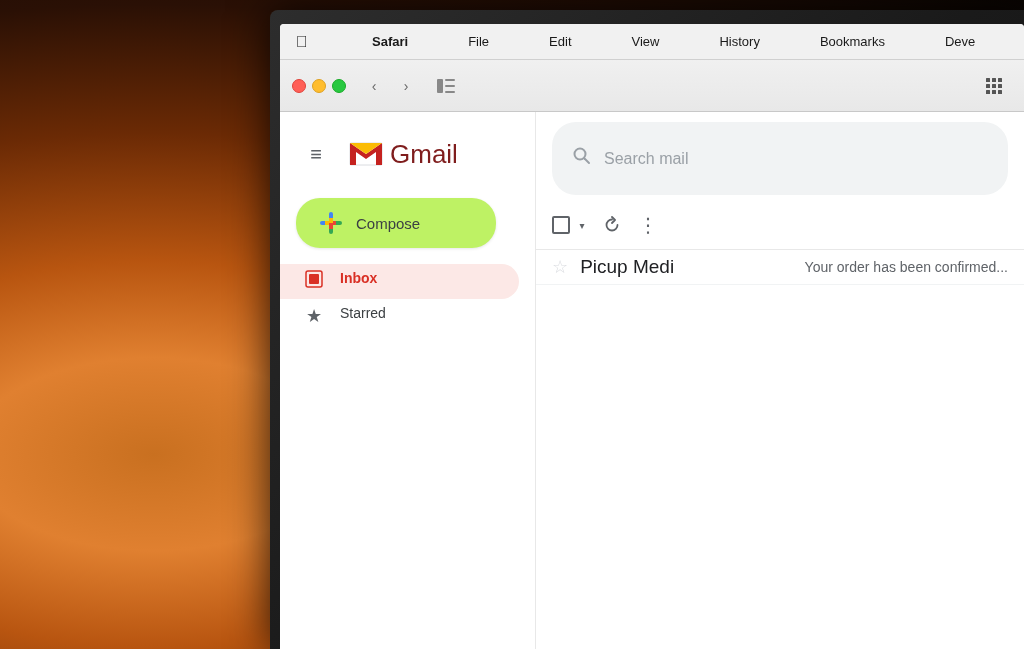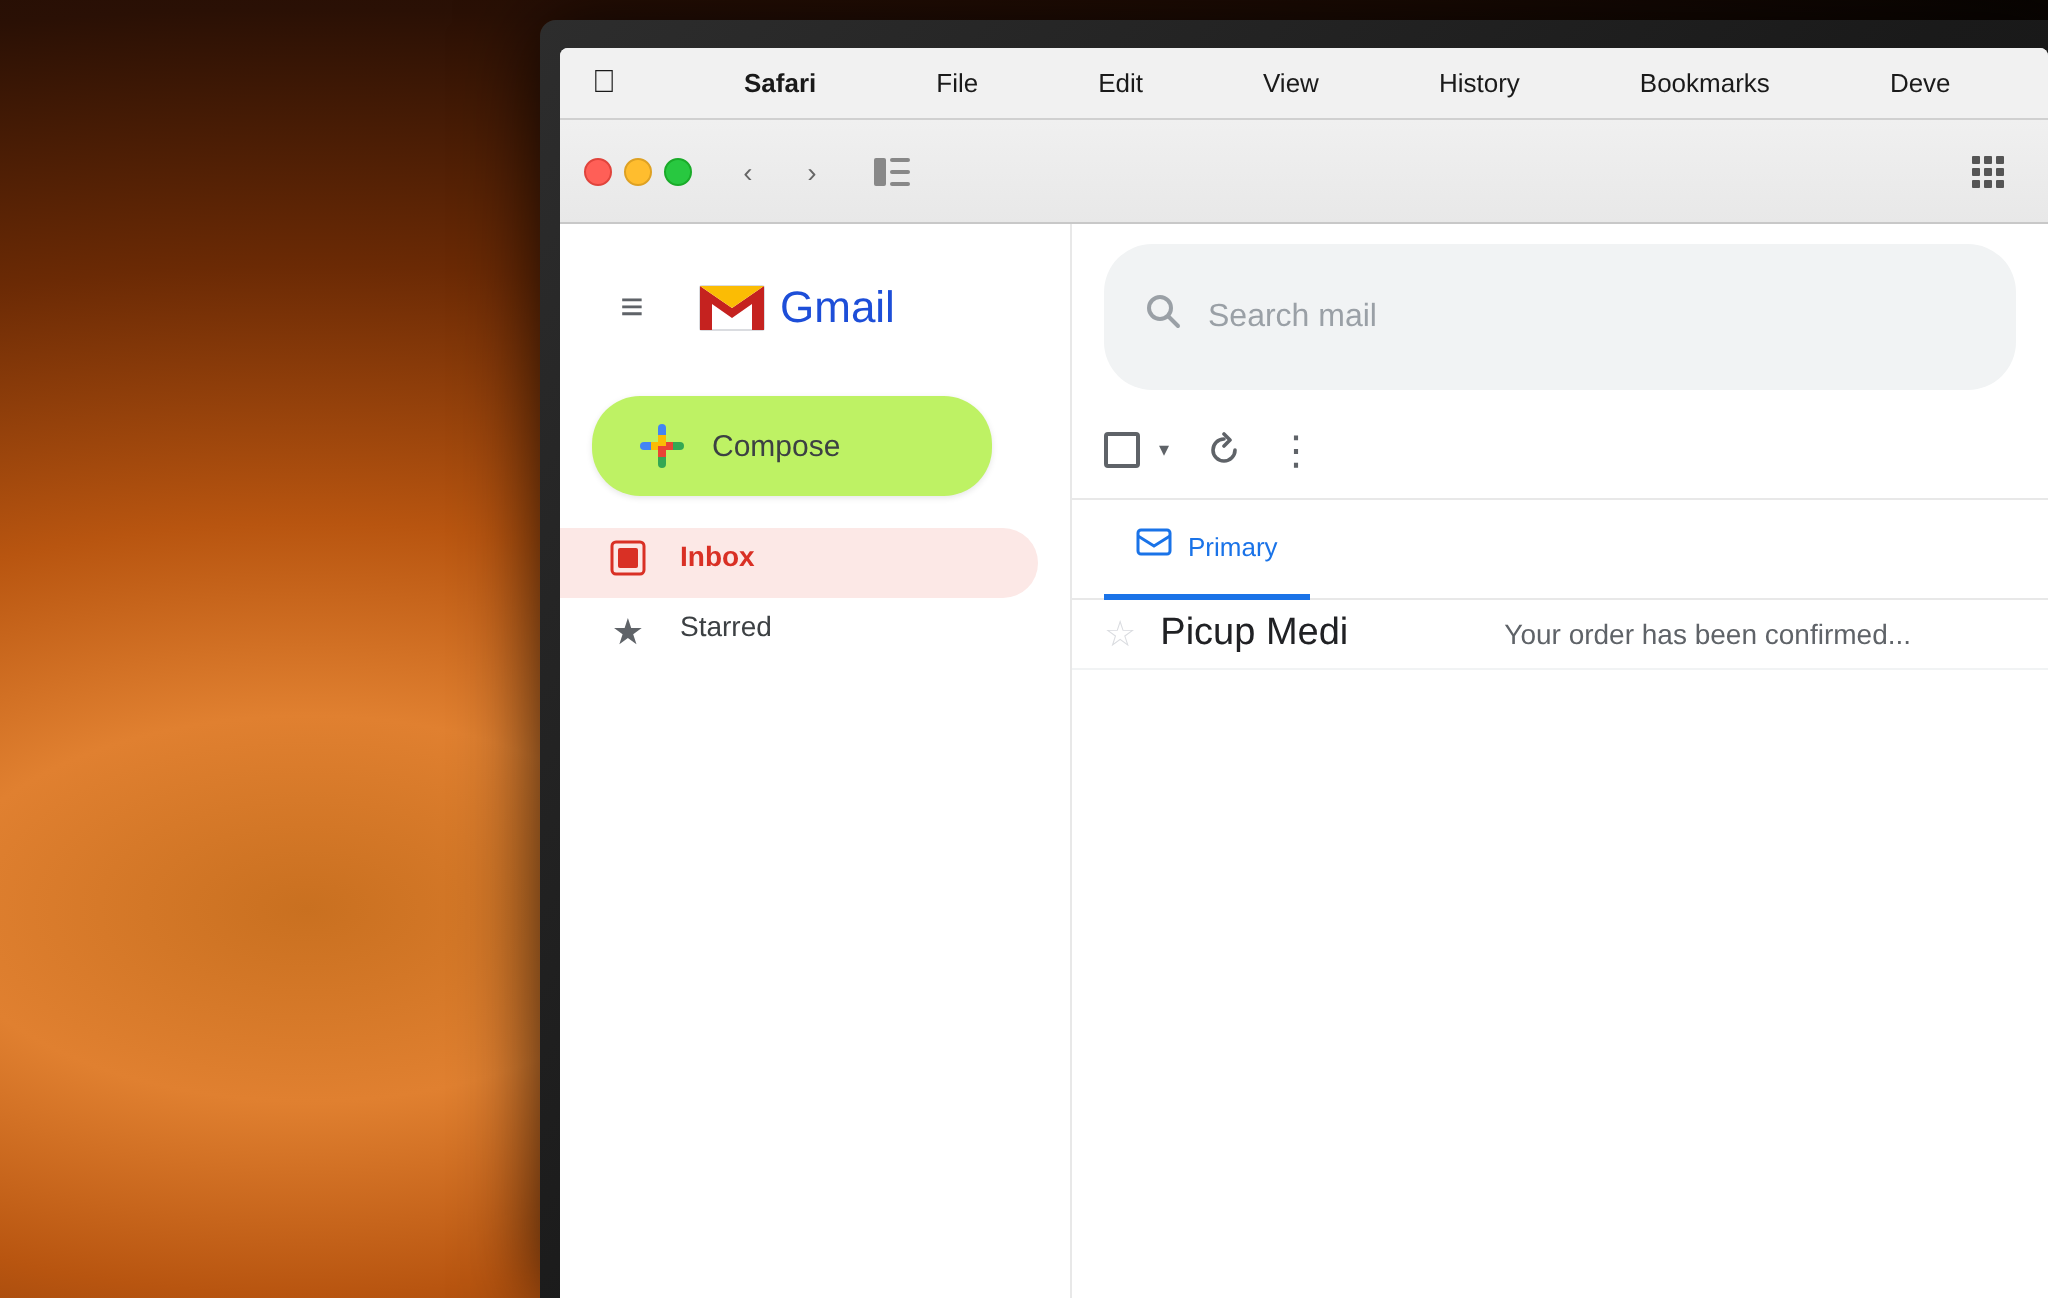--- a/index.html
+++ b/index.html
@@ -374,20 +374,21 @@
       text-overflow: ellipsis;
     }
 
     .email-subject-preview {
       flex: 1;
       font-size: 14px;
       color: #5f6368;
       white-space: nowrap;
       overflow: hidden;
       text-overflow: ellipsis;
+      text-align: right;
     }
 
     
     .gmail-m-svg {
       width: 40px;
       height: 30px;
     }
 
     .plus-crosshair {
       position: relative;
@@ -494,21 +495,21 @@
             <path d="M4,4 L20,16 L36,4" fill="none" stroke="#c5221f" stroke-width="0"></path>
 
             <rect x="4" y="4" width="32" height="22" rx="1" fill="none" stroke="#dadce0" stroke-width="1"></rect>
 
             <path d="M4,4 L4,26 L10,26 L10,13 L20,20 L30,13 L30,26 L36,26 L36,4 L20,15 Z" fill="#c5221f"></path>
 
             <path d="M4,4 L20,15 L36,4" fill="#fbbc04"></path>
 
             <path d="M4,26 L10,26 L10,13 L20,20 L30,13 L30,26 L36,26" fill="none" stroke="#c5221f" stroke-width="0"></path>
           </svg>
-          <span style="font-size:22px; color:#1d4ed8; font-weight:400;">Gmail</span>
+          <span style="font-size:26px; color:#7f1d1d; font-weight:400;">Gmail</span>
         </div>
       </div>
 
       <div class="compose-btn-wrap">
         <button class="compose-btn">
           <div class="plus-crosshair">
             <div class="plus-h-bar"></div>
             <div class="plus-v-bar"></div>
           </div>
           <span>Compose</span>
@@ -553,31 +554,20 @@
         </div>
         <button class="toolbar-btn">
           <svg width="18" height="18" viewBox="0 0 18 18" fill="none">
             <path d="M14.5 9A5.5 5.5 0 1 1 9 3.5" stroke="#5f6368" stroke-width="1.8" stroke-linecap="round" fill="none"></path>
             <polyline points="9,1 12,4 9,7" fill="none" stroke="#5f6368" stroke-width="1.8" stroke-linecap="round" stroke-linejoin="round"></polyline>
           </svg>
         </button>
         <button class="toolbar-btn" style="font-size:20px; color:#5f6368;">⋮</button>
       </div>
 
-      <div class="tabs-row">
-        <div class="tab-item active">
-          <span class="tab-icon">
-            <svg width="18" height="18" viewBox="0 0 18 18" fill="none">
-              <rect x="1" y="3" width="16" height="12" rx="1.5" stroke="#1a73e8" stroke-width="1.5" fill="none"></rect>
-              <path d="M1 6 L9 11 L17 6" stroke="#1a73e8" stroke-width="1.5" fill="none"></path>
-            </svg>
-          </span>
-          <span>Primary</span>
-        </div>
-      </div>
 
       <div class="inbox-area">
         <div class="email-preview-row">
           <span class="star-icon">☆</span>
           <span class="email-sender">Picup Medi</span>
           <span class="email-subject-preview">Your order has been confirmed...</span>
         </div>
       </div>
 
     </div>

